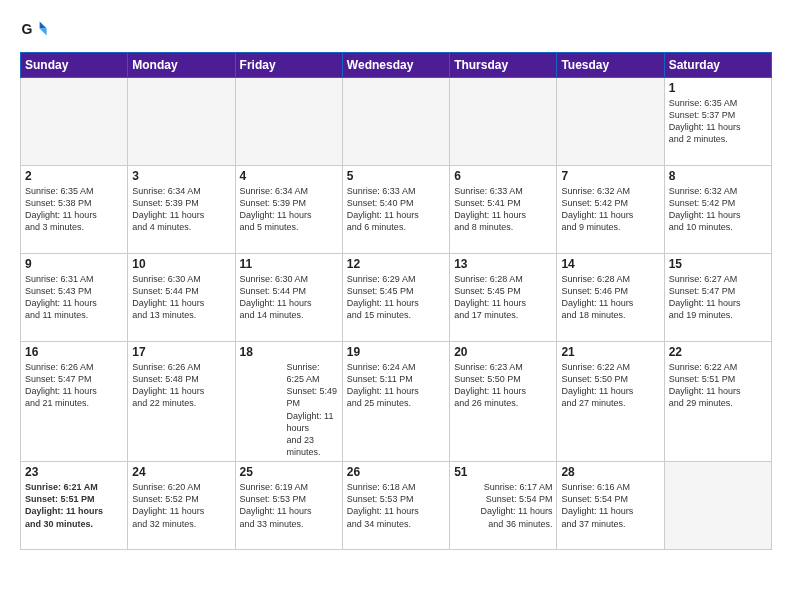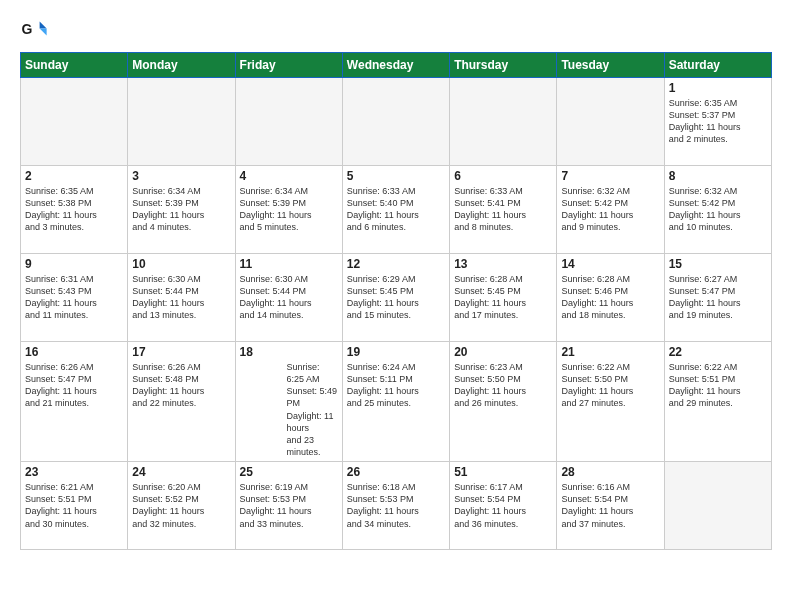--- a/index.html
+++ b/index.html
@@ -41,21 +41,21 @@
     .subtitle {
       font-size: 14px;
       color: #333;
     }
     .calendar {
       width: 100%;
       border-collapse: collapse;
       table-layout: fixed;
     }
     .calendar th {
-      background: #15803d;
+      background: #4c1d95;
       color: #fff;
       font-size: 12px;
       font-weight: bold;
       padding: 5px 4px;
       text-align: left;
       border: 1px solid #1565c0;
     }
     .calendar td {
       border: 1px solid #ccc;
       vertical-align: top;
@@ -279,21 +279,21 @@
             <div class="day-num">22</div>
             <div class="cell-text" style="white-space: pre-line;">Sunrise: 6:22 AM
 Sunset: 5:51 PM
 Daylight: 11 hours
 and 29 minutes.</div>
           </td>
         </tr>
         <tr>
           <td>
             <div class="day-num">23</div>
-            <div class="cell-text" style="white-space: pre-line;">Sunrise: 6:21 AM
+            <div class="cell-text" style="white-space: pre-line; font-weight: bold;">Sunrise: 6:21 AM
 Sunset: 5:51 PM
 Daylight: 11 hours
 and 30 minutes.</div>
           </td>
           <td>
             <div class="day-num">24</div>
             <div class="cell-text" style="white-space: pre-line;">Sunrise: 6:20 AM
 Sunset: 5:52 PM
 Daylight: 11 hours
 and 32 minutes.</div>
@@ -307,21 +307,21 @@
           </td>
           <td>
             <div class="day-num">26</div>
             <div class="cell-text" style="white-space: pre-line;">Sunrise: 6:18 AM
 Sunset: 5:53 PM
 Daylight: 11 hours
 and 34 minutes.</div>
           </td>
           <td>
             <div class="day-num">51</div>
-            <div class="cell-text" style="white-space: pre-line;">Sunrise: 6:17 AM
+            <div class="cell-text" style="white-space: pre-line; text-align: right;">Sunrise: 6:17 AM
 Sunset: 5:54 PM
 Daylight: 11 hours
 and 36 minutes.</div>
           </td>
           <td>
             <div class="day-num">28</div>
             <div class="cell-text" style="white-space: pre-line;">Sunrise: 6:16 AM
 Sunset: 5:54 PM
 Daylight: 11 hours
 and 37 minutes.</div>

